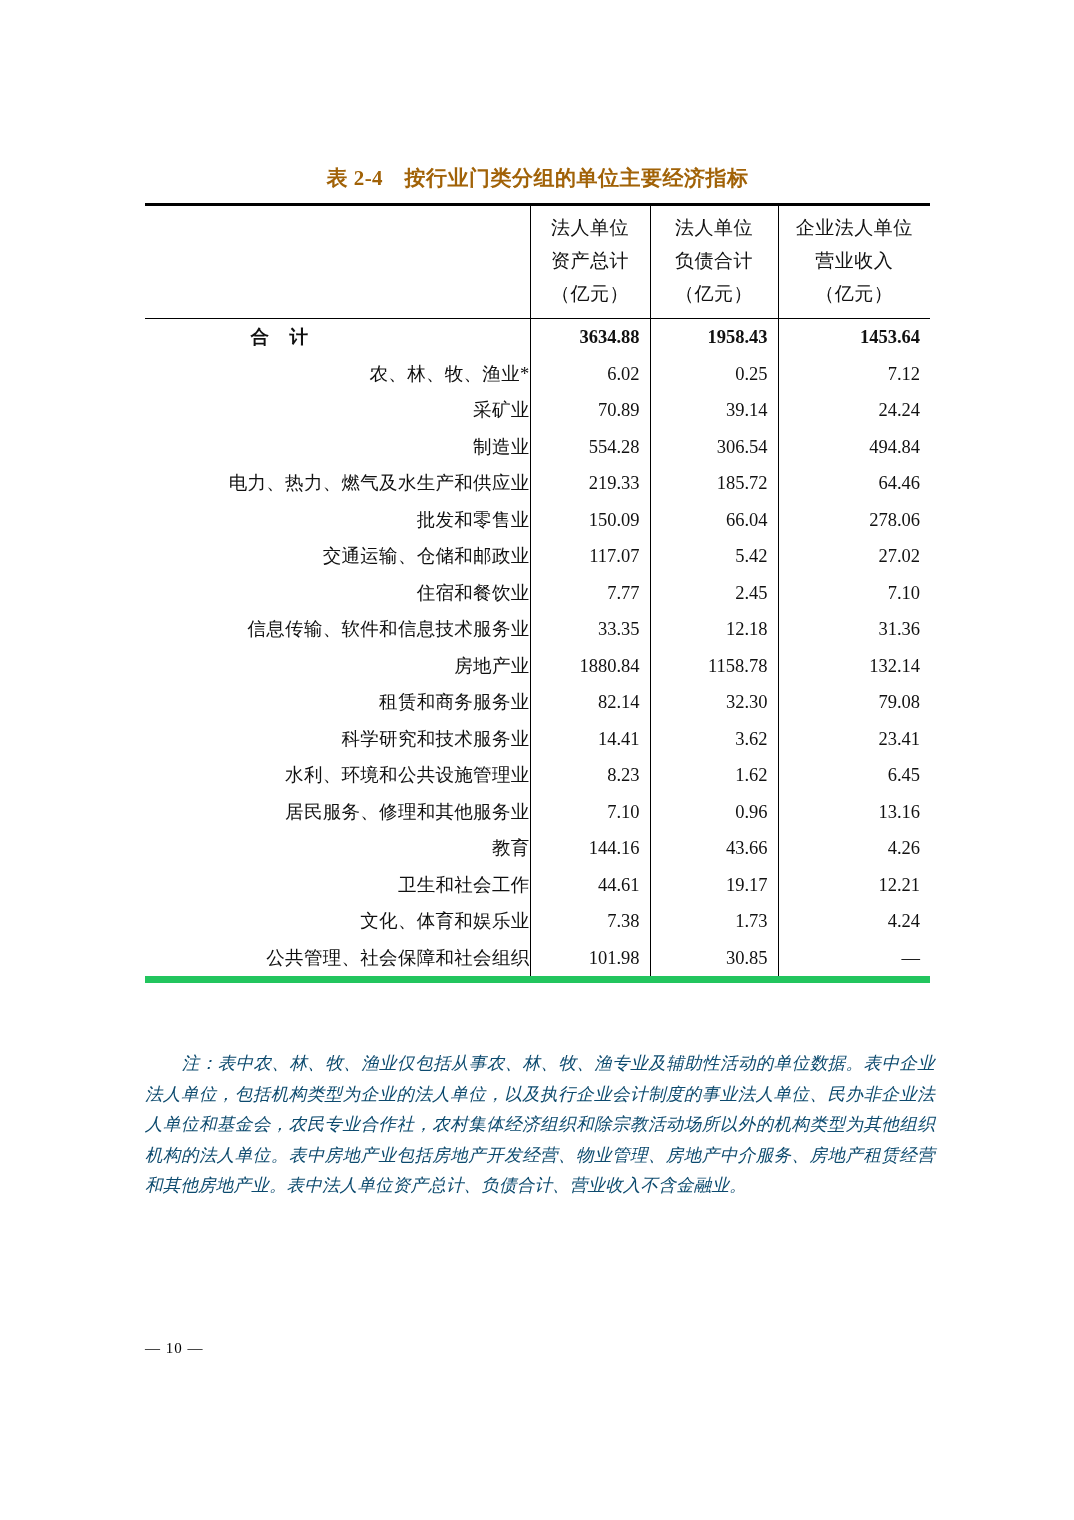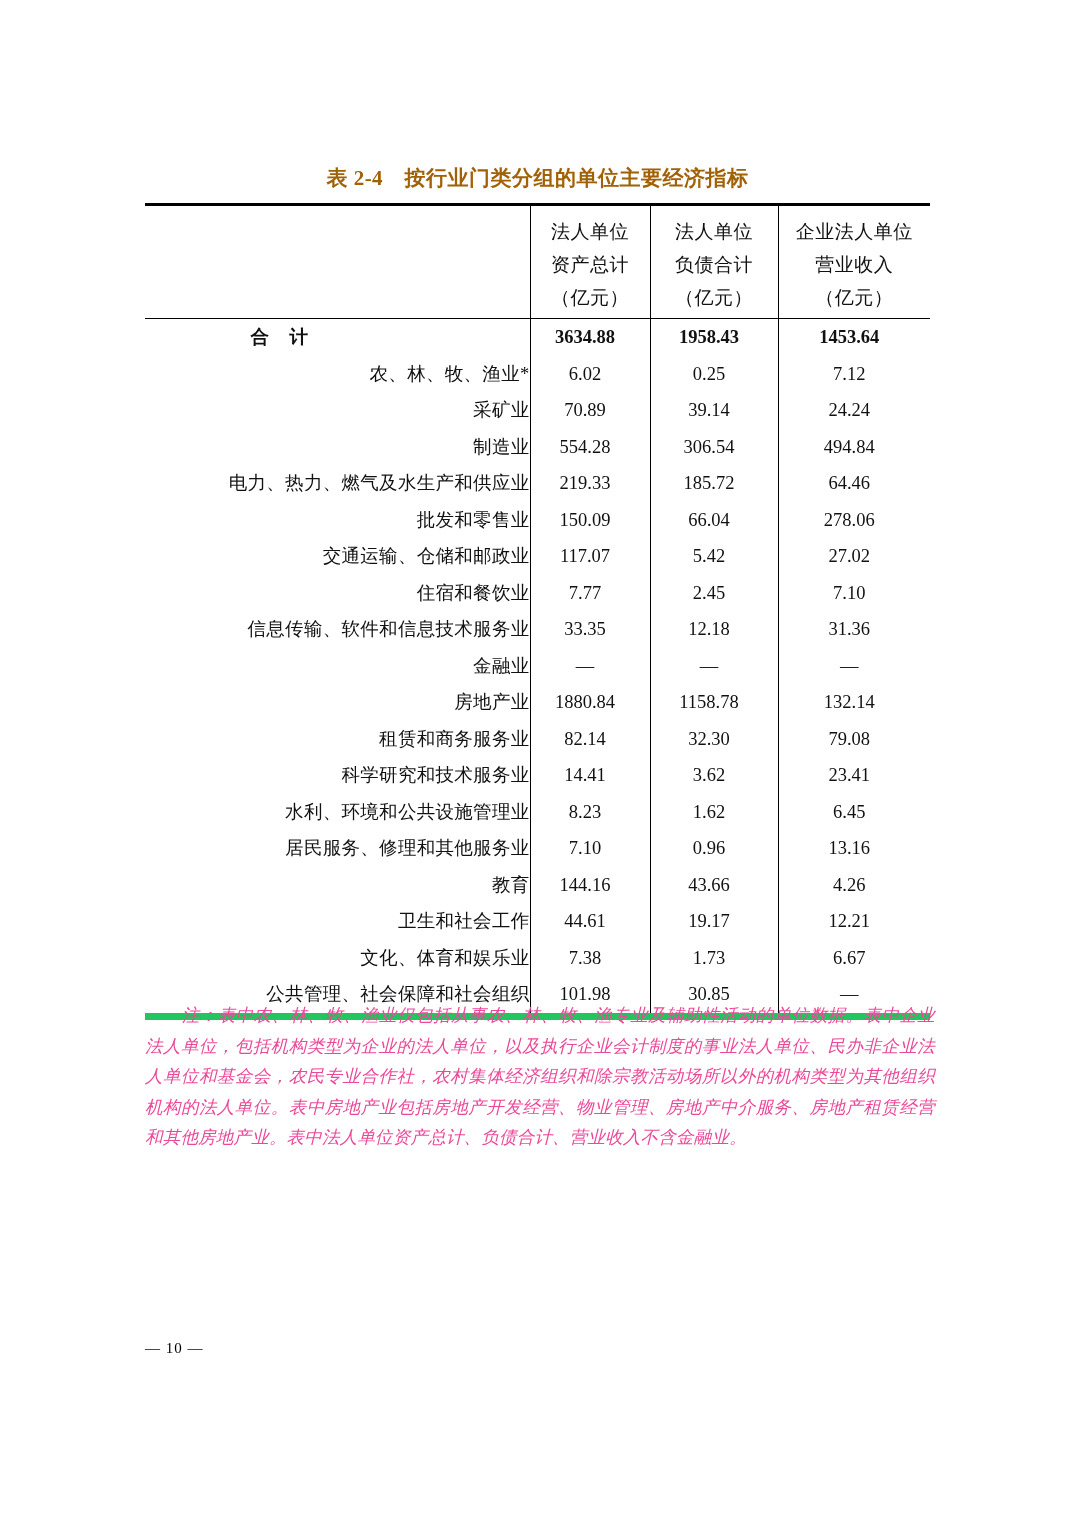--- a/index.html
+++ b/index.html
@@ -63,21 +63,21 @@
   }
   .hdr-row th {
     border-top: 3px solid #000;
     border-bottom: 1.6px solid #000;
     height: 112px;
     padding: 0;
   }
   .hdr-stack {
     display: flex;
     flex-direction: column;
-    justify-content: flex-end;
+    justify-content: center;
     align-items: center;
     height: 112px;
     padding-bottom: 4px;
     box-sizing: border-box;
     line-height: 33px;
     font-size: 19px;
     letter-spacing: 0.5px;
   }
   .hdr-blank { border-top: 3px solid #000; border-bottom: 1.6px solid #000; }
   .vdiv { border-left: 1.4px solid #000; }
@@ -90,21 +90,21 @@
     vertical-align: middle;
     line-height: 36.5px;
   }
   td.lbl {
     text-align: right;
     padding-left: 6px;
     letter-spacing: 0.3px;
     white-space: nowrap;
   }
   td.num {
-    text-align: center;
+    text-align: right;
     padding-right: 10px;
     font-family: "Liberation Serif", "DejaVu Serif", serif;
   }
   tr.total td {
     font-weight: bold;
   }
   tr.total td.lbl {
     text-align: center;
     padding-left: 0;
     padding-right: 115px;
@@ -112,30 +112,30 @@
     letter-spacing: 1px;
   }
   tr.lastrow td {
     border-bottom: 7px solid #22c55e;
   }
 
   
   .note {
     position: absolute;
     left: 145px;
-    top: 1000px;
+    top: 1048px;
     width: 790px;
     font-size: 17.5px;
     line-height: 30.5px;
     text-align: justify;
     text-justify: inter-ideograph;
     letter-spacing: 0.2px;
     font-family: "Liberation Serif", "DejaVu Serif", serif;
     font-style: italic;
-    color: #ec4899;
+    color: #0c4a6e;
   }
   .note .indent { padding-left: 2.1em; }
 
   
   .pageno {
     position: absolute;
     left: 145px;
     top: 1340px;
     font-size: 15px;
     letter-spacing: 1px;
@@ -232,26 +232,20 @@
             <td class="num vdiv">2.45</td>
             <td class="num vdiv">7.10</td>
           </tr>
           <tr>
             <td class="lbl">信息传输、软件和信息技术服务业</td>
             <td class="num vdiv">33.35</td>
             <td class="num vdiv">12.18</td>
             <td class="num vdiv">31.36</td>
           </tr>
           <tr>
-            <td class="lbl">金融业</td>
-            <td class="num vdiv">—</td>
-            <td class="num vdiv">—</td>
-            <td class="num vdiv">—</td>
-          </tr>
-          <tr>
             <td class="lbl">房地产业</td>
             <td class="num vdiv">1880.84</td>
             <td class="num vdiv">1158.78</td>
             <td class="num vdiv">132.14</td>
           </tr>
           <tr>
             <td class="lbl">租赁和商务服务业</td>
             <td class="num vdiv">82.14</td>
             <td class="num vdiv">32.30</td>
             <td class="num vdiv">79.08</td>
@@ -283,21 +277,21 @@
           <tr>
             <td class="lbl">卫生和社会工作</td>
             <td class="num vdiv">44.61</td>
             <td class="num vdiv">19.17</td>
             <td class="num vdiv">12.21</td>
           </tr>
           <tr>
             <td class="lbl">文化、体育和娱乐业</td>
             <td class="num vdiv">7.38</td>
             <td class="num vdiv">1.73</td>
-            <td class="num vdiv">6.67</td>
+            <td class="num vdiv">4.24</td>
           </tr>
           <tr class="lastrow">
             <td class="lbl">公共管理、社会保障和社会组织</td>
             <td class="num vdiv">101.98</td>
             <td class="num vdiv">30.85</td>
             <td class="num vdiv">—</td>
           </tr>
         </tbody>
     </table>
   </div>

